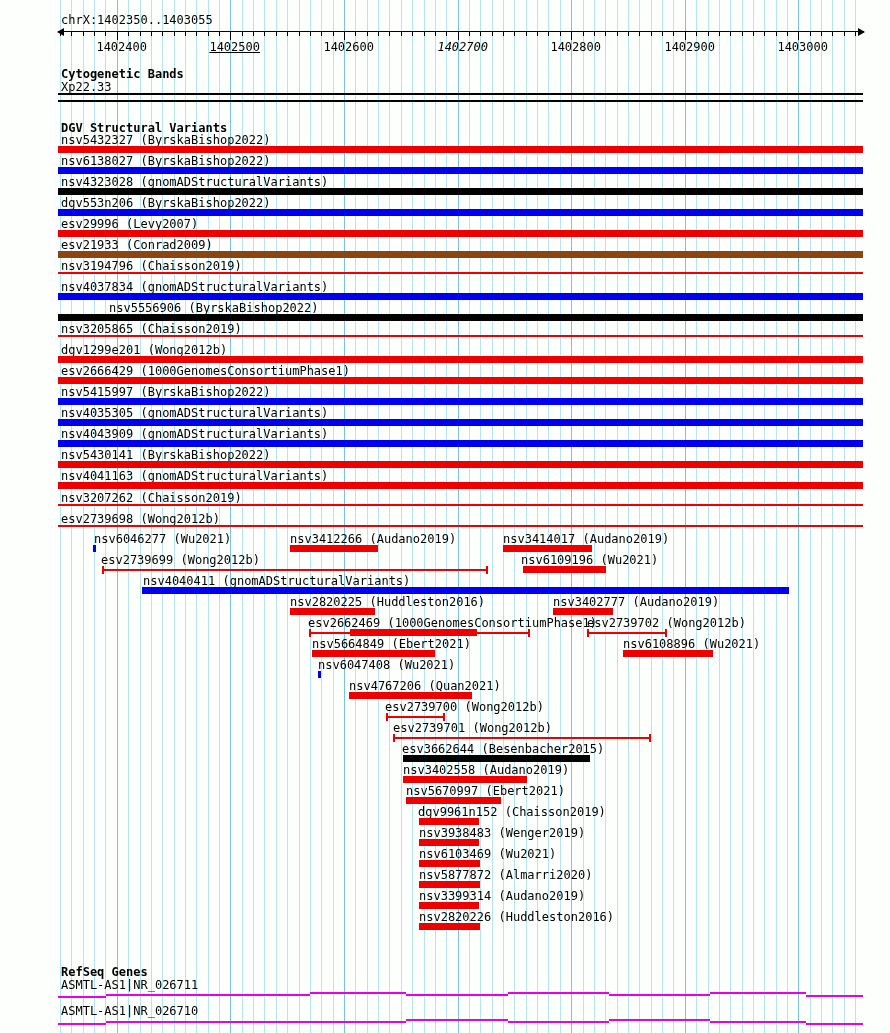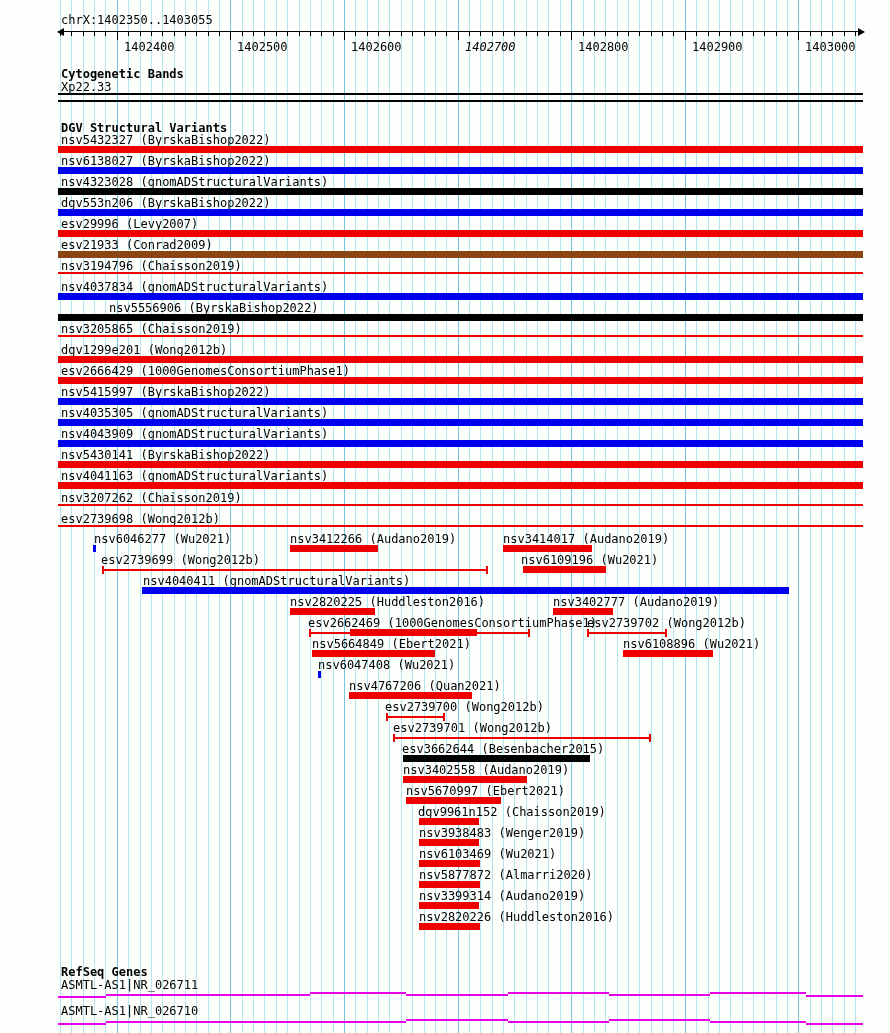--- a/index.html
+++ b/index.html
@@ -7,21 +7,21 @@
     position:relative; width:890px; height:1033px;
     background:#fdfffd; overflow:hidden;
     font-family:"DejaVu Sans Mono","Liberation Mono",monospace;
     font-size:12px; color:#000;
   }
   .abs{position:absolute;}
   .lbl{position:absolute; white-space:nowrap; line-height:12px; height:12px;}
   .hdr{position:absolute; white-space:nowrap; font-weight:bold; line-height:13px;}
   .gridline{position:absolute; top:0; width:1px; height:1033px;}
   .tick{position:absolute; width:1px; background:#000;}
-  .ticklabel{position:absolute; width:60px; text-align:left; line-height:12px;margin-left:37px;}
+  .ticklabel{position:absolute; width:60px; text-align:right; line-height:12px;}
   .bandline{position:absolute; height:2px; background:#000;}
   .axisline{position:absolute; height:1px; background:#000;}
   .arrow{position:absolute; width:0; height:0;}
   .arrow.left{border-top:4px solid transparent; border-bottom:4px solid transparent; border-right:7px solid #000;}
   .arrow.right{border-top:4px solid transparent; border-bottom:4px solid transparent; border-left:7px solid #000;}
 </style>
 </head>
 <body>
 
 <div id="browser">
@@ -168,21 +168,21 @@
       <div class="tick" style="left: 764.32px; top: 32px; height: 4px;"></div>
       <div class="tick" style="left: 775.68px; top: 32px; height: 4px;"></div>
       <div class="tick" style="left: 787.04px; top: 32px; height: 4px;"></div>
       <div class="tick" style="left: 798.4px; top: 32px; height: 8px;"></div>
       <div class="tick" style="left: 809.76px; top: 32px; height: 4px;"></div>
       <div class="tick" style="left: 821.12px; top: 32px; height: 4px;"></div>
       <div class="tick" style="left: 832.48px; top: 32px; height: 4px;"></div>
       <div class="tick" style="left: 843.84px; top: 32px; height: 4px;"></div>
       <div class="tick" style="left: 855.2px; top: 32px; height: 4px;"></div>
       <div class="ticklabel" style="left: 87px; top: 41px;">1402400</div>
-      <div class="ticklabel" style="left: 200px; top: 41px;">1402500</div>
+      <div class="ticklabel" style="left: 200px; top: 41px; text-decoration: underline;">1402500</div>
       <div class="ticklabel" style="left: 314px; top: 41px;">1402600</div>
       <div class="ticklabel" style="left: 428px; top: 41px; font-style: italic;">1402700</div>
       <div class="ticklabel" style="left: 541px; top: 41px;">1402800</div>
       <div class="ticklabel" style="left: 655px; top: 41px;">1402900</div>
       <div class="ticklabel" style="left: 768px; top: 41px;">1403000</div>
     </div>
   <div class="hdr" style="left:61px;top:68px;">Cytogenetic Bands</div>
   <div class="lbl" style="left:61px;top:81px;">Xp22.33</div>
   <div id="band-layer">
       <div class="bandline" style="left: 58px; width: 805px; top: 93px;"></div>

